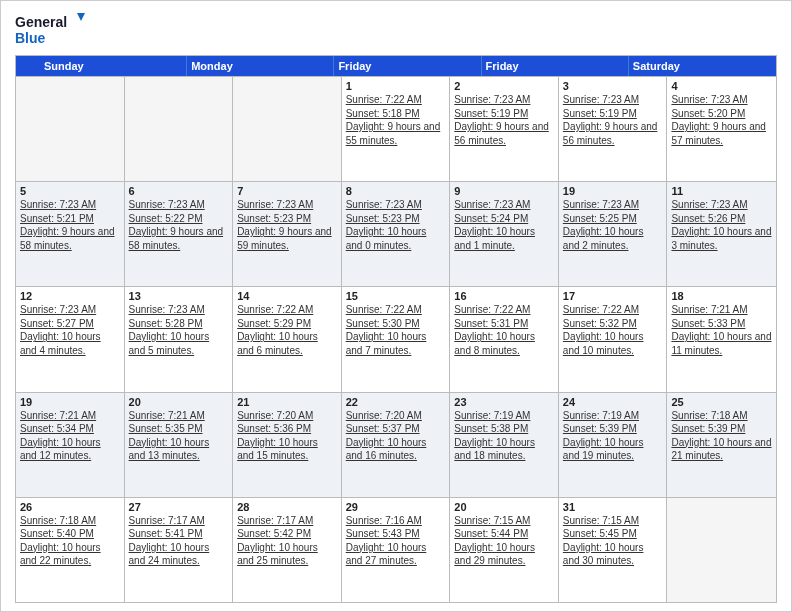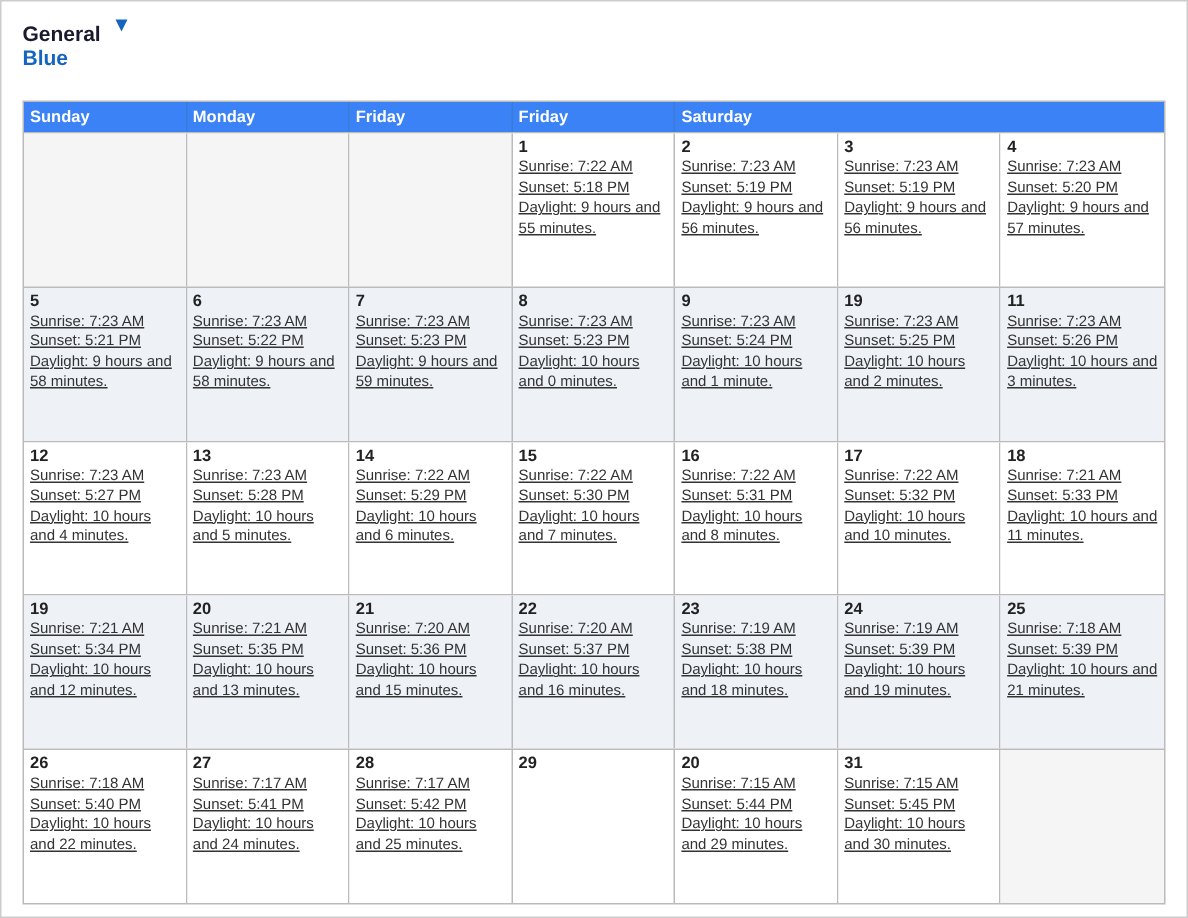--- a/index.html
+++ b/index.html
@@ -16,21 +16,21 @@
       background: #fff;
       border: 1px solid #ccc;
       display: flex;
       flex-direction: column;
       padding: 10px 14px 8px 14px;
     }
     .header {
       display: flex;
       justify-content: space-between;
       align-items: flex-start;
-      margin-bottom: 18px;
+      margin-bottom: 6px;
     }
     .logo {
       display: flex;
       align-items: center;
       gap: 4px;
     }
     .title-block {
       text-align: right;
     }
     .month-title {
@@ -45,22 +45,23 @@
       margin-top: 2px;
     }
     .calendar {
       flex: 1;
       display: flex;
       flex-direction: column;
       border: 1px solid #bbb;
     }
     .cal-header-row {
       display: grid;
-      grid-template-columns: repeat(7, 1fr);
-      background: #3b82f6;
+      grid-template-columns: repeat(5, 1fr);
+      background: #1d4ed8;
+      padding-left: 24px;
     }
     .cal-header-cell {
       color: #fff;
       font-size: 11px;
       font-weight: bold;
       padding: 4px 4px;
       text-align: left;
       border-right: 1px solid #3a7bd5;
     }
     .cal-header-cell:last-child { border-right: none; }
@@ -301,20 +302,23 @@
 Daylight: 10 hours and 24 minutes.</div>
           </div>
           <div class="cal-cell">
             <div class="day-num">28</div>
             <div class="day-detail" style="white-space: pre-line;">Sunrise: 7:17 AM
 Sunset: 5:42 PM
 Daylight: 10 hours and 25 minutes.</div>
           </div>
           <div class="cal-cell">
             <div class="day-num">29</div>
+            <div class="day-detail" style="white-space: pre-line;">Sunrise: 7:16 AM
+Sunset: 5:43 PM
+Daylight: 10 hours and 27 minutes.</div>
           </div>
           <div class="cal-cell">
             <div class="day-num">20</div>
             <div class="day-detail" style="white-space: pre-line;">Sunrise: 7:15 AM
 Sunset: 5:44 PM
 Daylight: 10 hours and 29 minutes.</div>
           </div>
           <div class="cal-cell">
             <div class="day-num">31</div>
             <div class="day-detail" style="white-space: pre-line;">Sunrise: 7:15 AM

